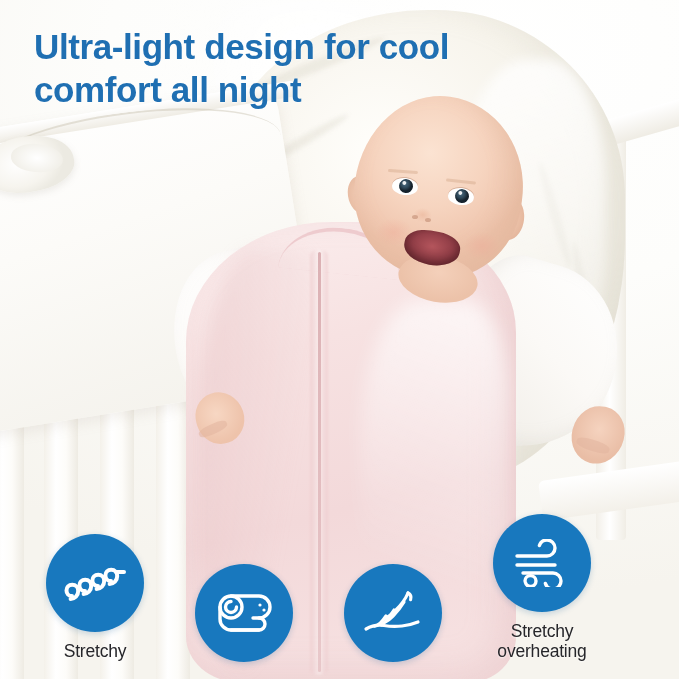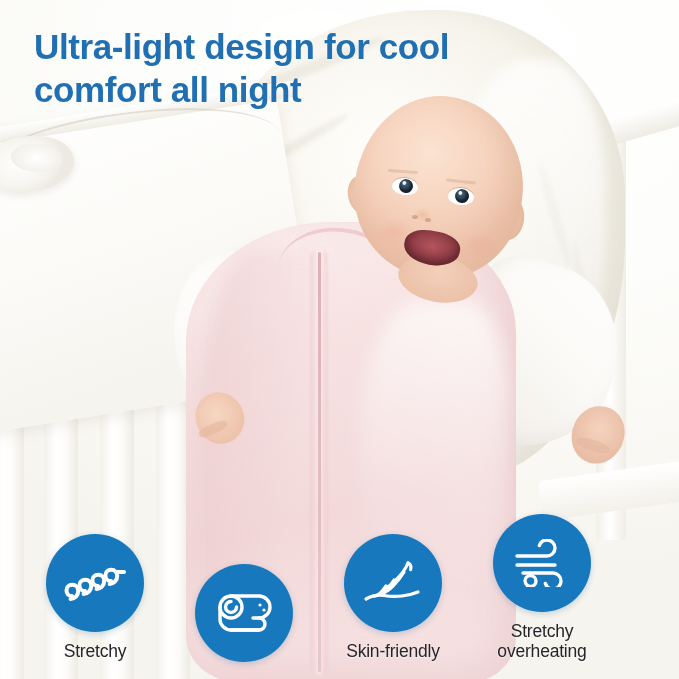--- a/index.html
+++ b/index.html
@@ -418,21 +418,20 @@
             <path d="M47 5c-2 5-7 12-13 18-3 3-6 5.5-9 7"></path>
             <path d="M43 14c-3 5-7 10-11 14-2.5 2.5-5 4.5-7 5.5"></path>
             <path d="M33 22c-2.5 4-5.5 8-8 11-1.5 1.8-3 3-4.5 3.8"></path>
             <path d="M25 28c-2 3-4 5.5-6 7.5"></path>
             <path d="M18 36c-1.6 1.4-3 2-4.5 2.2"></path>
             <path d="M47 5c2.5 1.4 3.4 4 2.6 6.6"></path>
             <path d="M5 41c6-3.5 12-4.5 18-3.5 7 1.2 13 1 18 .5 6-.6 11-2 16-4"></path>
           </g>
         </svg>
       </div>
-      <div class="feat-label">Skin-friendly</div>
     </div>
 
     <div class="feature">
       <div class="circle">
         <svg width="62" height="48" viewBox="0 0 62 48" fill="none">
           <g stroke="#ffffff" stroke-width="3.4" stroke-linecap="round" stroke-linejoin="round" fill="none">
             <path d="M6 17h30c4.4 0 8-3.6 8-8s-3.6-8-8-8c-3.6 0-6.6 2.4-7.6 5.6"></path>
             <path d="M6 26h38"></path>
             <path d="M12 34h30c4.4 0 8 3.6 8 8s-3.6 8-8 8c-3.6 0-6.6-2.4-7.6-5.6"></path>
             <path d="M14 42c0-3 2.4-5.4 5.4-5.4S25 39 25 42s-2.4 5.4-5.4 5.4c-2.6 0-4.6-1.6-5.2-4"></path>

